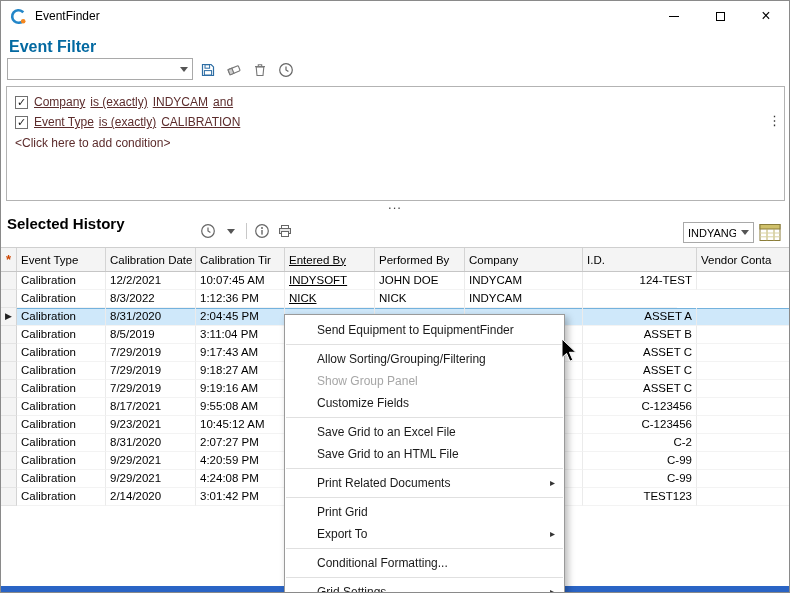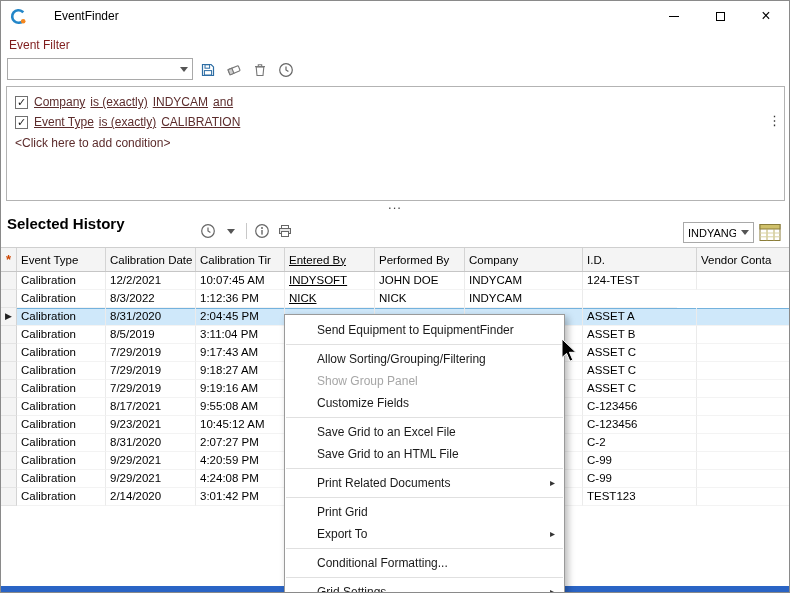--- a/index.html
+++ b/index.html
@@ -1,31 +1,31 @@
 <!DOCTYPE html>
 <html><head>
 <meta charset="utf-8">
 <style>
   * { margin:0; padding:0; box-sizing:border-box; }
   html,body { background:#fff; }
   body { font-family:"Liberation Sans", sans-serif; }
   .window { position:relative; width:790px; height:593px; background:#fff; border:1px solid #8a8a8a; overflow:hidden; }
 
   
-  .titlebar { position:absolute; top:0; left:0; right:0; height:30px; display:flex; align-items:center; background:#fff;gap:19px; }
+  .titlebar { position:absolute; top:0; left:0; right:0; height:30px; display:flex; align-items:center; background:#fff; }
   .app-icon { width:17px; height:17px; margin:0 8px 0 9px; flex:0 0 auto; }
   .title-text { font-size:12px; color:#000; }
   .win-controls { margin-left:auto; display:flex; height:100%; }
   .win-btn { width:46px; height:100%; display:flex; align-items:center; justify-content:center; cursor:default; }
   .min-glyph { width:10px; height:0; border-top:1px solid #000; display:block; }
   .max-glyph { width:9px; height:9px; border:1px solid #000; display:block; }
   .close-glyph { font-size:16px; line-height:1; color:#000; }
 
   
-  .filter-label { position:absolute; top:37px; left:8px; font-size:12px; color:#7f1d1d; }
+  .filter-label { position:absolute; top:37px; left:8px; font-size:16px; color:#0369a1;font-weight:bold; }
   .filter-combo { position:absolute; top:57px; left:6px; width:186px; height:22px; border:1px solid #a9a9a9; background:#fff; display:flex; align-items:center; }
   .combo-text { flex:1; font-size:12px; padding-left:4px; overflow:hidden; white-space:nowrap; }
   .combo-btn { width:17px; height:100%; display:flex; align-items:center; justify-content:center; }
   .tri-down { width:0; height:0; border-left:4px solid transparent; border-right:4px solid transparent; border-top:5px solid #555; }
   .ftool { position:absolute; left:199px; top:61px; display:flex; align-items:center; gap:10px; }
   .icon-btn { width:16px; height:16px; display:flex; align-items:center; justify-content:center; }
 
   .filter-box { position:absolute; top:85px; left:5px; width:779px; height:115px; border:1px solid #b3b3b3; background:#fff; padding:5px 8px; }
   .condition-line { display:flex; align-items:center; height:20px; font-size:12px; }
   .checkbox { width:13px; height:13px; border:1px solid #707070; background:#fff; margin-right:6px; font-size:11px; line-height:11px; text-align:center; color:#1a1a1a; flex:0 0 auto; }
@@ -45,21 +45,21 @@
   
   .grid { position:absolute; top:246px; left:0; width:790px; }
   .grid-header { display:flex; height:25px; background:#f4f4f4; border-top:1px solid #cfcfcf; border-bottom:1px solid #c6c6c6; }
   .hcell { font-size:11.5px; display:flex; align-items:center; padding:0 4px; overflow:hidden; white-space:nowrap; border-right:1px solid #d4d4d4; color:#000; }
   .hcell.ind-h { justify-content:center; padding:0; color:#cc4400; font-weight:bold; font-size:13px; background:#f4f4f4; }
   .grid-row { display:flex; height:18px; background:#fff; }
   .grid-row.selected { background:#cfe8fa; box-shadow: inset 0 1px 0 #74b2dd, inset 0 -1px 0 #74b2dd; }
   .cell { font-size:11.5px; line-height:17px; padding:0 4px; overflow:hidden; white-space:nowrap; border-right:1px solid #ebebeb; border-bottom:1px solid #f3f3f3; color:#000; }
   .cell.ind { background:#f4f4f4; border-right:1px solid #d4d4d4; border-bottom:1px solid #e4e4e4; padding:0; text-align:center; font-size:9px; line-height:17px; color:#222; }
   .c0{width:16px;} .c1{width:89px;} .c2{width:90px;} .c3{width:89px;} .c4{width:90px;text-decoration:underline;}
-  .c5{width:90px;} .c6{width:118px;} .c7{width:114px;} .c8{width:94px; border-right:none;}
+  .c5{width:90px;} .c6{width:118px;} .c7{width:114px;text-align:right;} .c8{width:94px; border-right:none;}
 
   
   .context-menu { position:absolute; left:283px; top:313px; width:281px; height:330px; background:#fff; border:1px solid #9a9a9a; box-shadow:3px 3px 7px rgba(0,0,0,.28); padding-top:4px; z-index:10; }
   .menu-item { height:22px; line-height:22px; padding-left:32px; padding-right:22px; font-size:12px; color:#1a1a1a; position:relative; white-space:nowrap; overflow:hidden; }
   .menu-item.disabled { color:#a6a6a6; }
   .sub-arrow { position:absolute; right:9px; top:0; font-size:10px; color:#333; }
   .menu-sep { height:1px; background:#e0e0e0; margin:3px 1px; }
 
   
   .bottom-bar { position:absolute; left:0; bottom:0; width:100%; height:6px; background:#2a64c5; z-index:5; }

